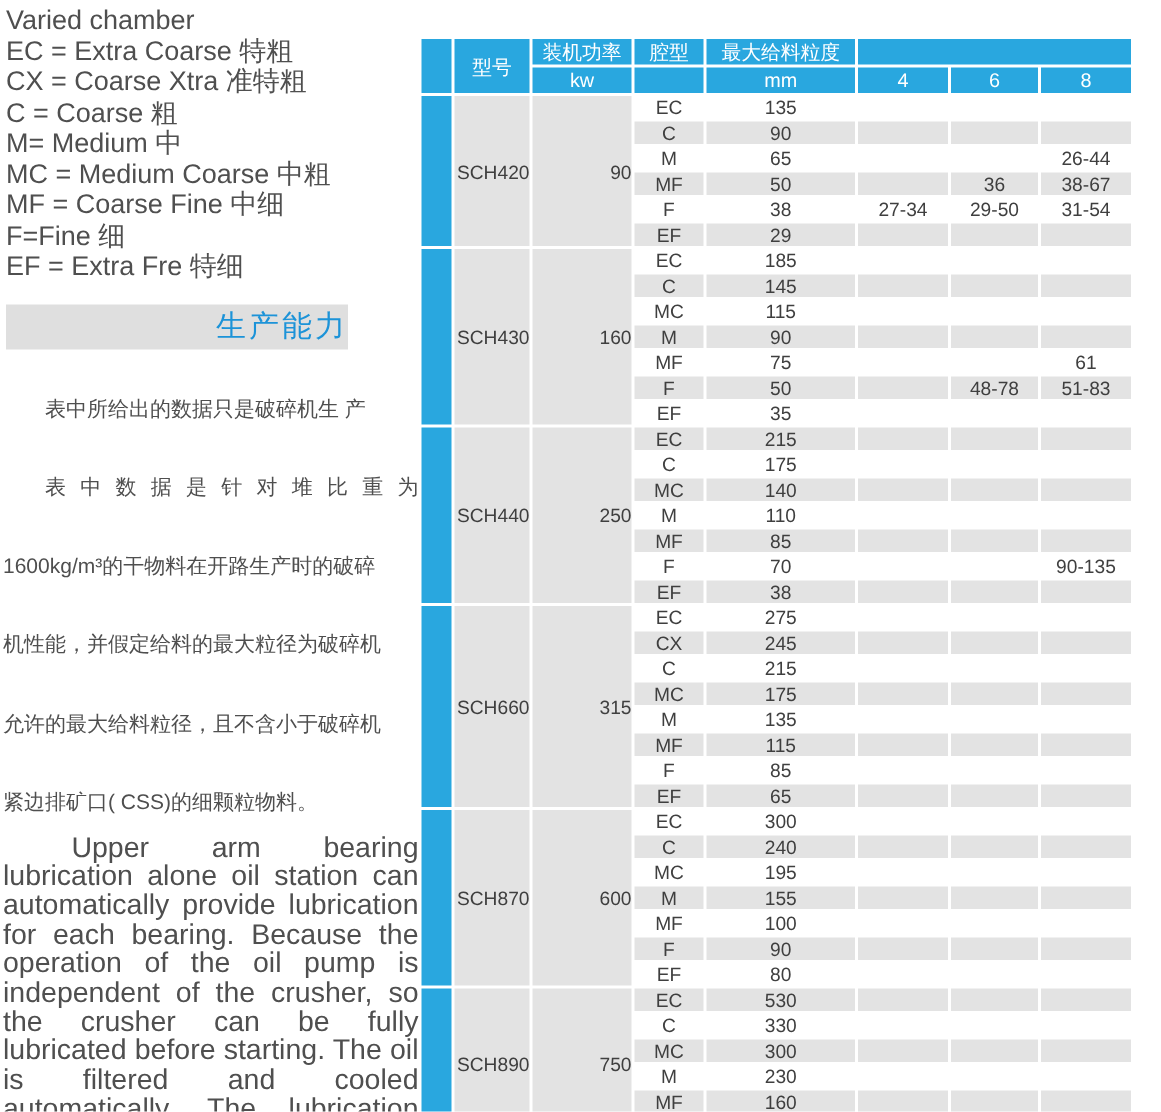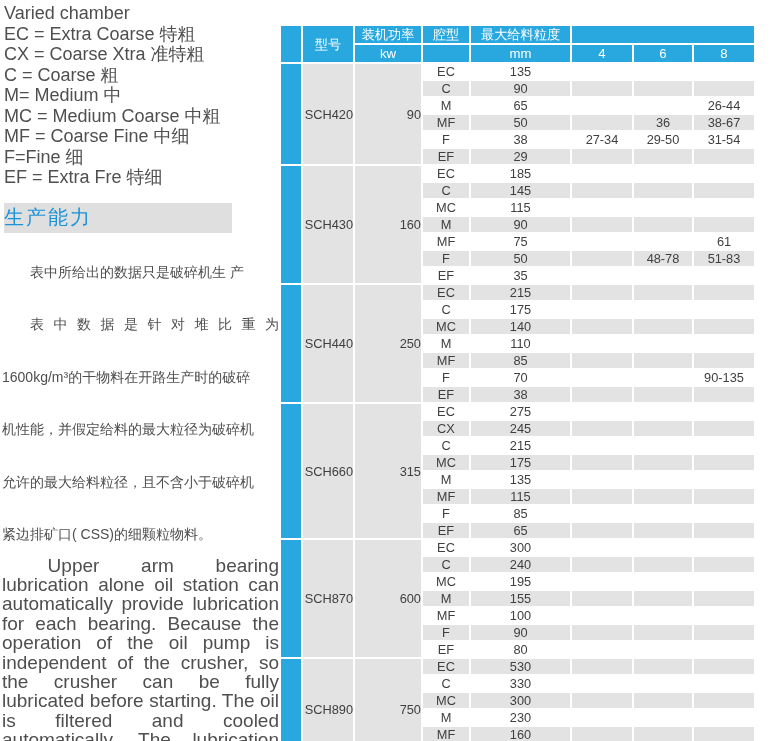--- a/index.html
+++ b/index.html
@@ -16,21 +16,21 @@
     width:774px;height:741px;overflow:hidden;background:#fff;
     font-family:"Liberation Sans","DejaVu Sans",sans-serif;
     position:relative;
   }
   
   .left-col{position:absolute;left:0;top:0;width:281px;}
   .legend{margin:3px 0 0 4px;font-size:18px;line-height:20.5px;color:var(--text);}
   .legend div{white-space:nowrap;}
   .banner{
     margin:15px 0 0 4px;width:228px;height:30px;background:var(--banner);
-    display:flex;align-items:center;justify-content:flex-start;
+    display:flex;align-items:center;justify-content:flex-end;
   }
   .banner span{color:var(--hblue);font-size:20px;letter-spacing:2px;}
   .para{margin:9px 4px 0 2px;width:277px;font-size:14px;line-height:25.5px;color:var(--text);}
   .para .ln{min-height:25.5px;margin-top:27px;}
   .para .indent{text-indent:2em;}
   .para .stretch{text-align:justify;text-align-last:justify;}
   .h-lub{margin:16px 0 0 2px;font-size:19px;color:var(--hblue);}
   .en-para{
     margin:8px 4px 0 2px;width:277px;font-size:19px;line-height:19.4px;
     color:var(--text);text-align:justify;text-indent:2.4em;

